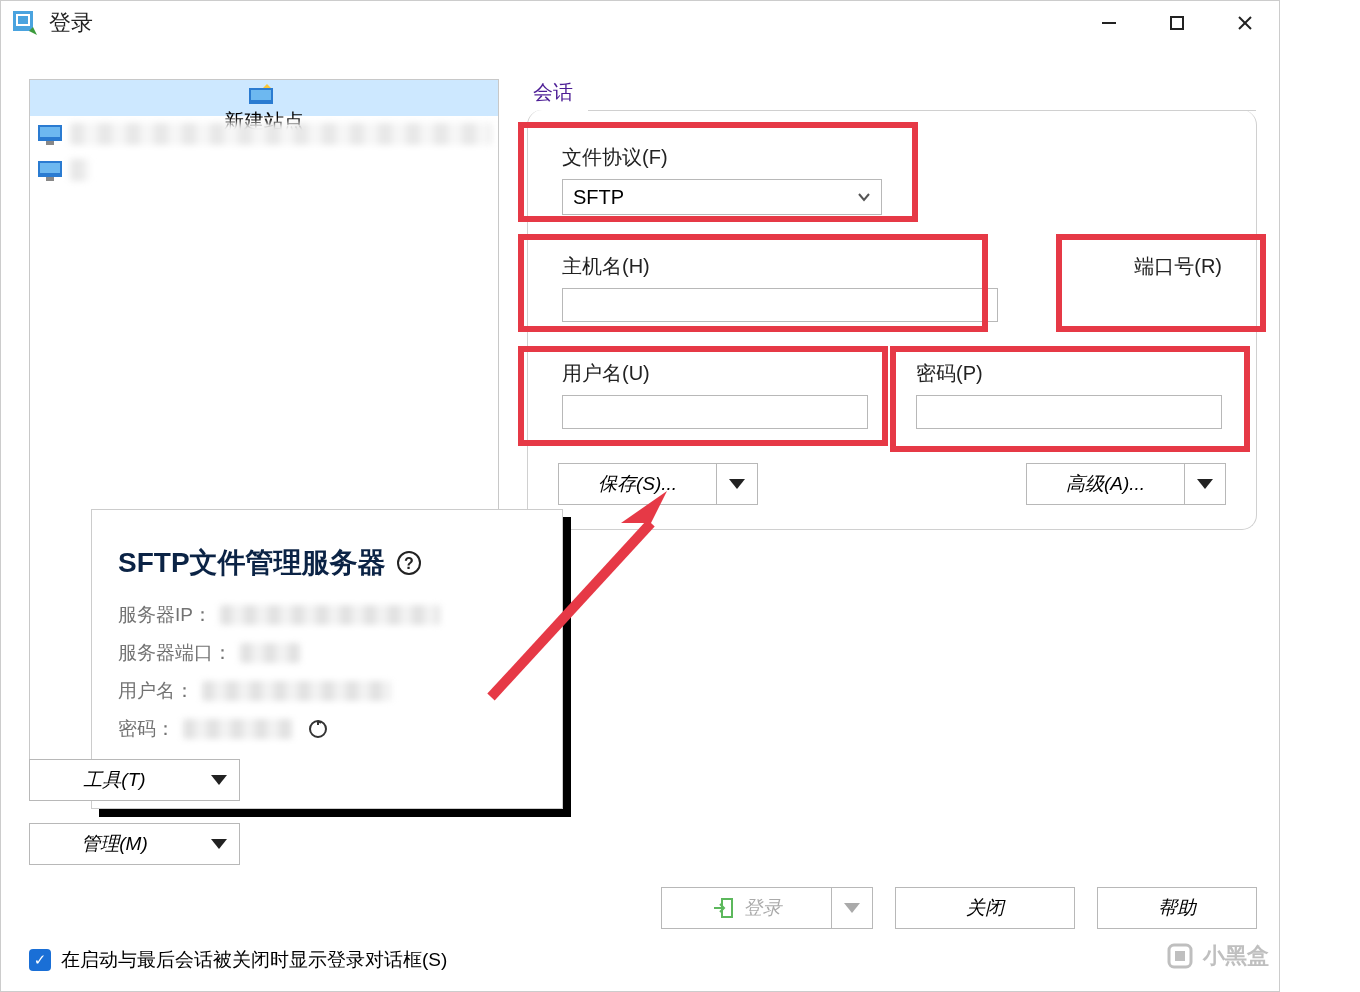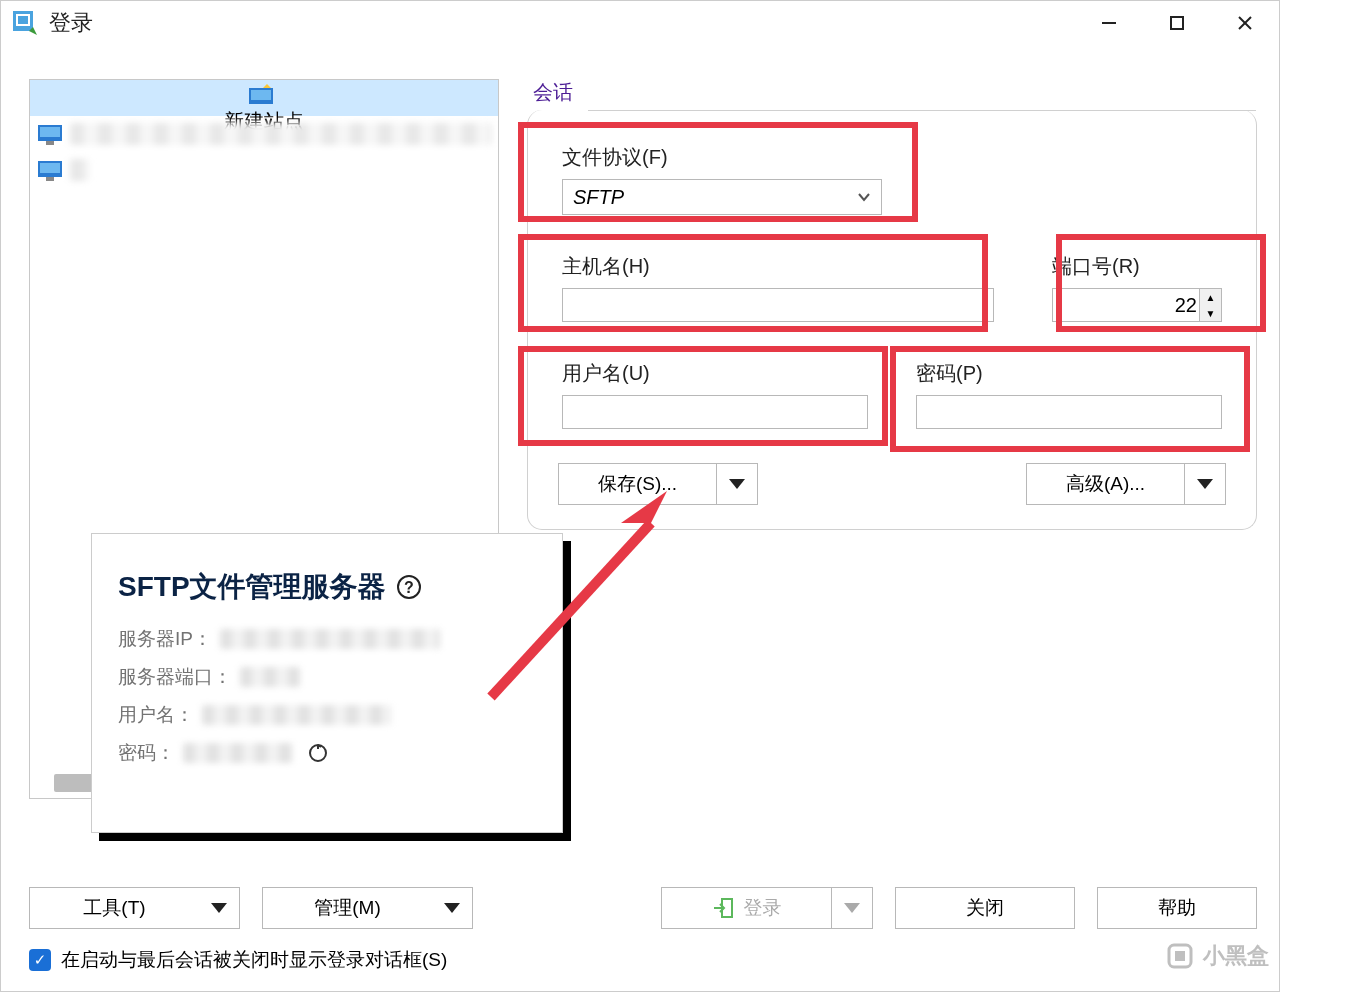--- a/index.html
+++ b/index.html
@@ -17,43 +17,43 @@
   .site-item.selected { background:#cde8ff;flex-direction:column; }
   .site-icon { width:28px; height:26px; margin-right:6px; position:relative; }
   .censor { background:repeating-linear-gradient(90deg,#e8e8e8 0 14px,#f6f6f6 14px 28px); height:22px; flex:1; border-radius:2px; filter:blur(3px);}
   .scrollbar-thumb { position:absolute; left:24px; bottom:6px; height:18px; width:90px; background:#bdbdbd; border-radius:2px; }
 
   .right-pane { position:absolute; left:498px; top:0; right:0; }
   .group-label { font-size:20px; color:#4c1d95; margin-bottom:4px; }
   .fieldset { border:1px solid #d0d0d0; border-top:none; padding:20px 22px 28px 22px; position:relative; }
   .label { font-size:20px; color:#222; margin-bottom:8px; }
   .text-input { width:100%; height:34px; border:1px solid #b8b8b8; background:#fff; padding:0 6px; font-size:18px; }
-  .dropdown { width:320px; height:36px; border:1px solid #b8b8b8; background:#fff; display:flex; align-items:center; padding:0 10px; font-size:20px; justify-content:space-between;font-style:italic;}
+  .dropdown { width:320px; height:36px; border:1px solid #b8b8b8; background:#fff; display:flex; align-items:center; padding:0 10px; font-size:20px; justify-content:space-between;}
   .row { display:flex; gap:24px; }
   .col { flex:1; }
   .port-input { width:170px; height:34px; border:1px solid #b8b8b8; background:#fff; display:flex; align-items:center; justify-content:flex-end; padding-right:24px; font-size:20px; position:relative;}
   .spinner { position:absolute; right:0; top:0; bottom:0; width:22px; display:flex; flex-direction:column; }
   .spinner div { flex:1; border-left:1px solid #b8b8b8; display:flex; align-items:center; justify-content:center; font-size:10px; background:#f0f0f0;}
   .hl { position:absolute; border:6px solid #e63946; pointer-events:none; }
-  .btn { height:42px; border:1px solid #b8b8b8; background:#fff; display:flex; align-items:center; justify-content:center; font-size:19px; padding:0 2px;}
+  .btn { height:42px; border:1px solid #b8b8b8; background:#fff; display:flex; align-items:center; justify-content:center; font-size:19px; padding:0 2px;font-style:italic;}
   .split-btn { display:flex; }
   .split-btn .main { border-right:none; width:158px;}
   .split-btn .arrow { width:42px; border-left:1px solid #b8b8b8; }
   .arrow-tri { width:0; height:0; border-left:8px solid transparent; border-right:8px solid transparent; border-top:10px solid #222;}
 
-  .overlay-card { position:absolute; left:90px; top:532px; width:472px; height:300px; background:#fff; border:1px solid #ccc; box-shadow:8px 8px 0 #000; padding:34px 26px 20px 26px;}
+  .overlay-card { position:absolute; left:90px; top:508px; width:472px; height:300px; background:#fff; border:1px solid #ccc; box-shadow:8px 8px 0 #000; padding:34px 26px 20px 26px;}
   .overlay-card h3 { margin:0 0 20px 0; font-size:28px; font-weight:600; color:#0b2345; display:flex; align-items:center; gap:10px;}
   .overlay-row { font-size:19px; color:#737373; margin:12px 0; display:flex; align-items:center; gap:8px;}
   .overlay-row .lbl { white-space:nowrap; }
   .mini-censor { height:20px; background:repeating-linear-gradient(90deg,#e2e2e2 0 12px,#f2f2f2 12px 24px); filter:blur(3px); border-radius:2px;}
 
   .red-arrow { position:absolute; left:420px; top:476px; width:300px; height:240px; pointer-events:none; }
 
   .bottom-bar { position:absolute; left:28px; right:22px; bottom:18px; }
-  .bottom-btns { display:flex; gap:22px; justify-content:flex-start; align-items:flex-start; }
+  .bottom-btns { display:flex; gap:22px; justify-content:flex-start; align-items:flex-start;flex-direction:column; }
   .bottom-btns .btn, .bottom-btns .split-btn .main { width:170px; }
   .bottom-btns .right-group { margin-left:auto; display:flex; gap:22px;}
   .login-btn { color:#aaa; display:flex; align-items:center; gap:10px;}
   .login-icon { width:22px; height:22px; }
   .checkbox-row { margin-top:18px; display:flex; align-items:center; gap:10px; font-size:19px;}
   .chk { width:22px; height:22px; background:#1a6fd6; border-radius:4px; display:flex; align-items:center; justify-content:center; color:#fff; font-size:15px;}
 
   .watermark { position:absolute; right:10px; bottom:20px; font-size:22px; color:#bfbfbf; display:flex; align-items:center; gap:8px; font-weight:600;}
   .wm-icon { width:30px; height:30px; }
 </style>
@@ -138,27 +138,20 @@
         </div>
 
         
         <div class="row" style="margin-top:10px;">
           <div class="col" style="position:relative; padding:14px 22px 14px 12px; max-width:470px;">
             <div class="label">主机名(H)</div>
             <input class="text-input" value="" style="">
           </div>
           <div style="position:relative; padding:14px 12px 14px 12px; margin-left:auto;">
             <div class="label">端口号(R)</div>
-            <div class="port-input">
-              <span>22</span>
-              <div class="spinner">
-                <div>▲</div>
-                <div>▼</div>
-              </div>
-            </div>
           </div>
         </div>
 
         
         <div class="row" style="margin-top:10px;">
           <div class="col" style="position:relative; padding:14px 12px 14px 12px;">
             <div class="label">用户名(U)</div>
             <input class="text-input" value="" style="">
           </div>
           <div class="col" style="position:relative; padding:14px 12px 14px 12px;">

